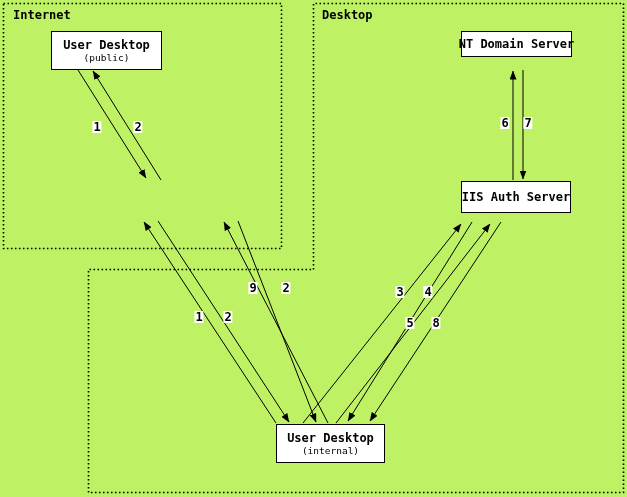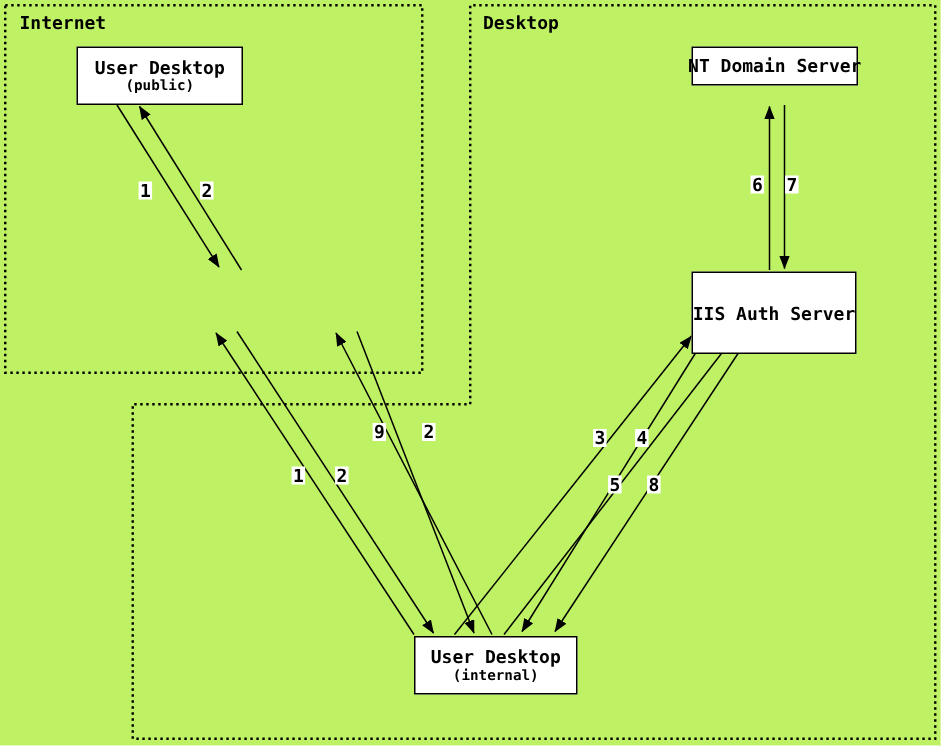--- a/index.html
+++ b/index.html
@@ -9,31 +9,31 @@
     overflow:hidden;
     padding-left:40px;
   }
   .layer{position:absolute;left:0;top:0;width:627px;height:497px;z-index:1;}
   .node{
     position:absolute;box-sizing:border-box;border:1.5px solid #000;background:#fff;
     display:flex;flex-direction:column;align-items:center;justify-content:center;
     text-align:center;z-index:2;
   }
   .node-title{font-size:12px;font-weight:bold;line-height:14px;white-space:nowrap;}
-  .node-subtitle{font-size:9.5px;font-weight:bold;line-height:11px;white-space:nowrap;}
+  .node-subtitle{font-size:9.5px;font-weight:normal;line-height:11px;white-space:nowrap;}
   .zone-label{position:absolute;font-size:12px;font-weight:bold;line-height:13px;z-index:3;white-space:nowrap;}
   .edge-label{
     position:absolute;font-size:12px;font-weight:bold;line-height:12px;z-index:3;
     background:#fff;padding:0 1px;transform:translate(-50%,-50%);white-space:nowrap;
   }
   
   #node-public   {left:51px;  top:31px;  width:111px; height:39px;}
   #node-ccm      {left:131px; top:180px; width:111px; height:40px;}
   #node-nt       {left:461px; top:31px;  width:111px; height:26px;justify-content:center;}
-  #node-iis      {left:461px; top:181px; width:110px; height:55px;}
+  #node-iis      {left:461px; top:181px; width:110px; height:32px;}
   #node-internal {left:276px; top:424px; width:109px; height:39px;}
 </style>
 </head>
 <body>
 
 <div class="canvas">
 
   <svg class="layer" width="627" height="497" viewBox="0 0 627 497" xmlns="http://www.w3.org/2000/svg">
     <defs>
       <marker id="arrow" viewBox="0 0 9 7" refX="8.5" refY="3.5" markerWidth="9" markerHeight="7" orient="auto">

